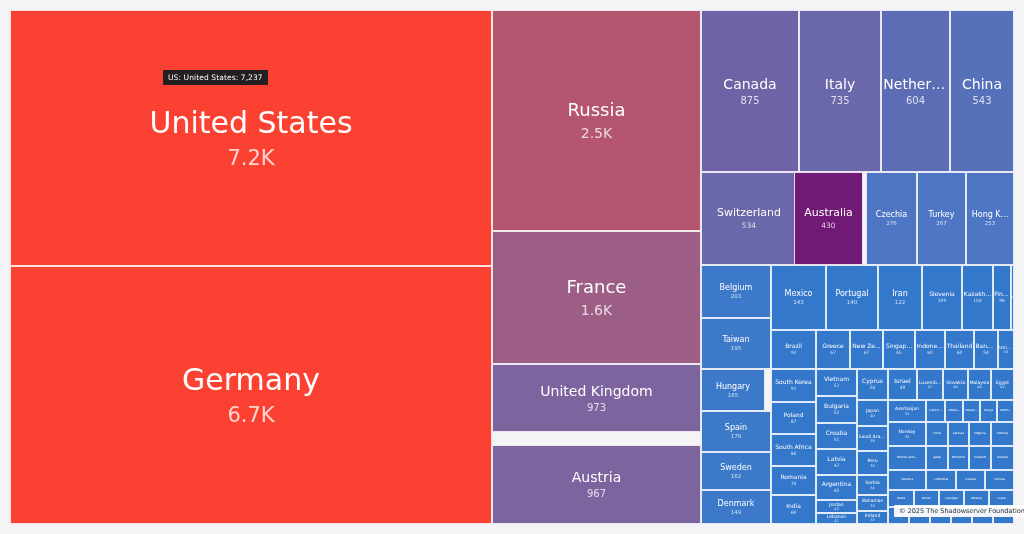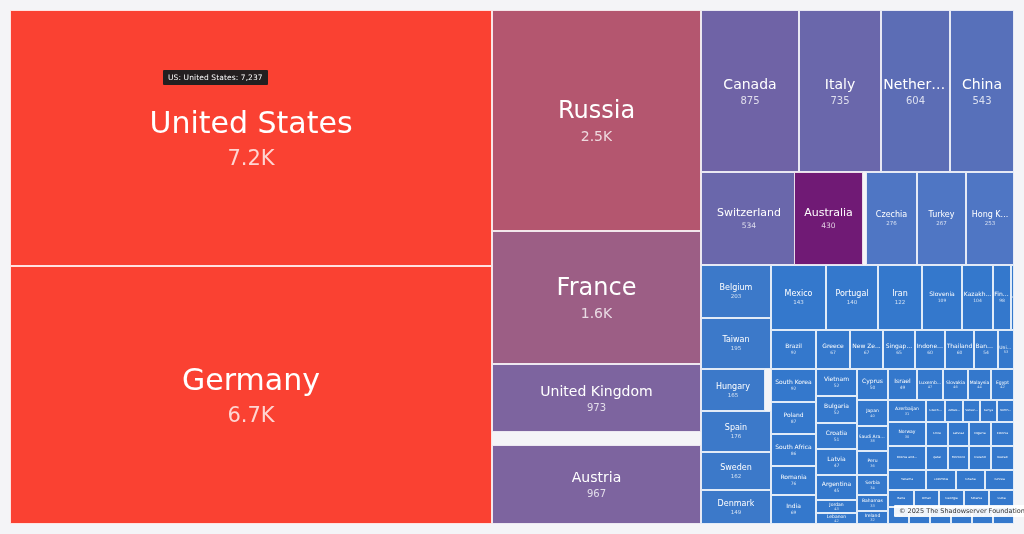--- a/index.html
+++ b/index.html
@@ -36,21 +36,21 @@
   .tile .val {
     color:rgba(255,255,255,0.78);
     white-space:nowrap;
     overflow:hidden;
     max-width:96%;
     margin-top:0.18em;
   }
   
   .s-xxl .lbl { font-size:30px; }
   .s-xxl .val { font-size:21px; margin-top:6px; }
-  .s-xl  .lbl { font-size:24px; }
+  .s-xl  .lbl { font-size:18px; }
   .s-xl  .val { font-size:14px; margin-top:4px; }
   .s-lg  .lbl { font-size:14px; }
   .s-lg  .val { font-size:10px; margin-top:3px; }
   .s-md  .lbl { font-size:11px; }
   .s-md  .val { font-size:7.5px; margin-top:2px; }
   .s-sm  .lbl { font-size:8px; }
   .s-sm  .val { font-size:5.5px; margin-top:1px; }
   .s-xs  .lbl { font-size:6px; }
   .s-xs  .val { font-size:4.5px; margin-top:0px; }
   .s-xxs .lbl { font-size:4.5px; }

